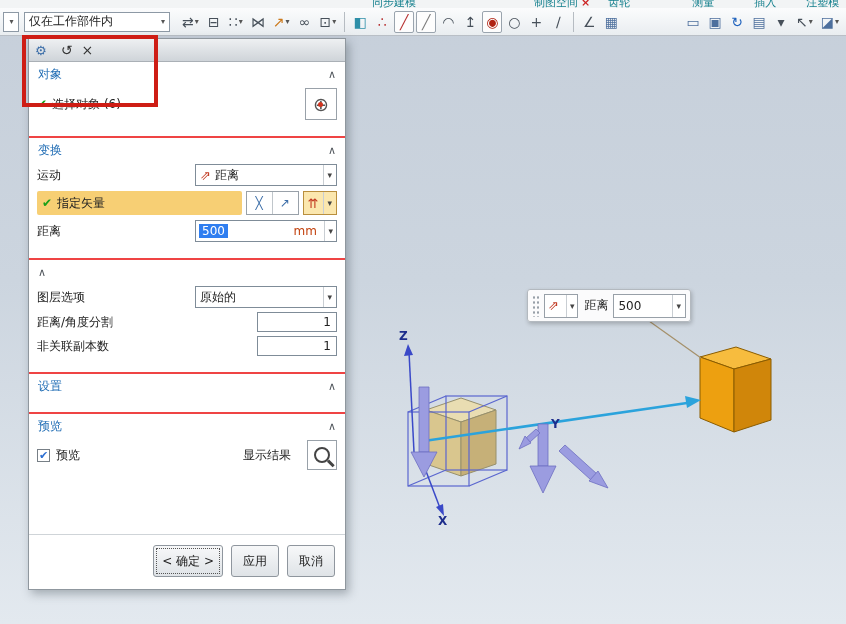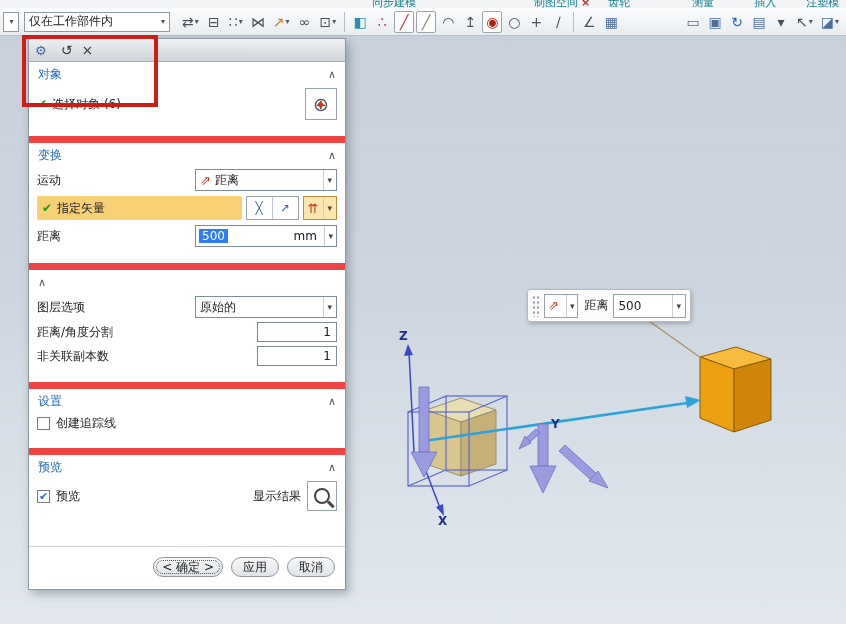--- a/index.html
+++ b/index.html
@@ -49,21 +49,21 @@
   
   .dialog{position:absolute;left:28px;top:38px;width:318px;height:552px;box-sizing:border-box;
     background:#fff;border:1px solid #8f979e;box-shadow:3px 4px 9px rgba(50,60,70,.35);
     display:flex;flex-direction:column;z-index:10}
   .dlg-titlebar{height:22px;flex:0 0 auto;background:linear-gradient(#eef0f2,#cfd4d9);border-bottom:1px solid #aab0b6;display:flex;align-items:center;padding:0 6px}
   .dlg-gear{color:#3c6ea8;font-size:13px;margin-right:5px;line-height:1}
   .dlg-title{flex:1;color:#1a1a1a}
   .dlg-reset,.dlg-close{font-size:14px;color:#333;margin-left:9px;line-height:1;cursor:default}
   .dlg-body{flex:1;display:flex;flex-direction:column;overflow:hidden}
   .section{padding-bottom:14px}
-  .section + .section{border-top:7px solid #ef4444}
+  .section + .section{border-top:2px solid #ef4444}
   .section:last-child{padding-bottom:0}
   .sec-head{height:24px;display:flex;align-items:center;padding:0 9px}
   .sec-title{flex:1;color:#1f6cb4}
   .sec-collapse{color:#50565c;font-size:11px}
   .row{display:flex;align-items:center;padding:2px 8px;box-sizing:border-box}
   .row-label{color:#222;white-space:nowrap}
   .spacer{flex:1}
   .check{color:#19a019;font-size:12px;margin-right:5px;font-weight:bold;line-height:1}
   .big-btn{width:32px;height:32px;border:1px solid #99a1a9;background:#fff;display:flex;align-items:center;justify-content:center;box-sizing:border-box}
   .crosshair{position:relative;font-size:19px;color:#555;line-height:1}
@@ -73,30 +73,30 @@
   .vec-row{display:flex;align-items:center;padding:3px 8px}
   .vec-highlight{flex:1;background:#f7cf74;border-radius:2px;height:24px;display:flex;align-items:center;padding:0 5px;margin-right:4px}
   .icon-pair{display:flex;border:1px solid #99a1a9;height:24px;box-sizing:border-box}
   .ip-btn{width:25px;display:flex;align-items:center;justify-content:center;color:#3c6ea8;font-size:12px}
   .ip-btn + .ip-btn{border-left:1px solid #c0c6cb}
   .vec-dd{height:24px;margin-left:4px;border:1px solid #b98f3e;background:#fbe7ae;display:flex;align-items:center;padding:0 4px;box-sizing:border-box}
   .vec-dd .vec-ic{margin-right:2px}
   .dist-combo{height:22px;border:1px solid #7f8c98;background:#fff;display:flex;align-items:center;box-sizing:border-box;padding:0 3px}
   .dist-val{flex:1;text-align:left}
   .dist-val .sel{background:#2f7ef0;color:#fff;padding:0 3px}
-  .dist-unit{width:28px;color:#0f172a}
+  .dist-unit{width:28px;color:#c2410c}
   .radio{display:flex;align-items:center;margin-right:16px}
   .radio-circle{width:12px;height:12px;border:1px solid #6f787f;border-radius:50%;background:#fff;margin-right:5px;position:relative;box-sizing:border-box}
   .radio-circle.on::after{content:"";position:absolute;left:2px;top:2px;width:6px;height:6px;border-radius:50%;background:#2d6fd2}
   .num-input{width:80px;height:20px;border:1px solid #7f8c98;background:#fff;display:flex;align-items:center;justify-content:flex-end;padding:0 5px;box-sizing:border-box}
   .cb{width:13px;height:13px;border:1px solid #777f86;background:#fff;margin-right:6px;display:flex;align-items:center;justify-content:center;font-size:11px;color:#2d6fd2;box-sizing:border-box;line-height:1}
   .mag{width:12px;height:12px;border:2px solid #444;border-radius:50%;position:relative;box-sizing:content-box}
   .mag::after{content:"";position:absolute;width:8px;height:2.5px;background:#444;right:-7px;bottom:-3px;transform:rotate(45deg)}
   .dlg-footer{flex:0 0 auto;border-top:1px solid #cfd4d8;padding:10px 10px 12px;display:flex;justify-content:flex-end;gap:8px}
-  .btn{min-width:48px;height:20px;border:1px solid #8f969e;border-radius:10px;background:linear-gradient(#f7f8f9,#dfe3e7);display:flex;align-items:center;justify-content:center;padding:0 8px;box-sizing:border-box;white-space:nowrap}
+  .btn{min-width:48px;height:32px;border:1px solid #8f969e;border-radius:3px;background:linear-gradient(#f7f8f9,#dfe3e7);display:flex;align-items:center;justify-content:center;padding:0 8px;box-sizing:border-box;white-space:nowrap}
   .btn-ok{outline:1px dotted #555;outline-offset:-4px}
   
   .annotation{position:absolute;left:22px;top:35px;width:128px;height:64px;border:4px solid #ce1d15;z-index:40;pointer-events:none}
 </style>
 </head>
 <body>
 
 <svg class="scene" viewBox="0 0 846 624">
 
   <g stroke="#97906c" stroke-width="1" stroke-linejoin="round">
@@ -369,36 +369,32 @@
           <span>1</span>
         </span>
       </div>
     </div>
 
     <div class="section">
       <div class="sec-head">
         <span class="sec-title">设置</span>
         <span class="sec-collapse">∧</span>
       </div>
-      <div class="row">
-        <span class="cb"></span>
-        <span class="row-label">创建追踪线</span>
-      </div>
     </div>
 
     <div class="section">
       <div class="sec-head">
         <span class="sec-title">预览</span>
         <span class="sec-collapse">∧</span>
       </div>
       <div class="row">
         <span class="cb">✔</span>
         <span class="row-label">预览</span>
         <span class="spacer"></span>
-        <span class="row-label" style="margin-right:6px">显示结果</span>
+        <span class="row-label" style="margin-right:16px">显示结果</span>
         <span class="big-btn" style="width:30px;height:30px">
           <span class="mag"></span>
         </span>
       </div>
     </div>
 
   </div>
 
   <div class="dlg-footer">
     <span class="btn btn-ok">&lt; 确定 &gt;</span>

